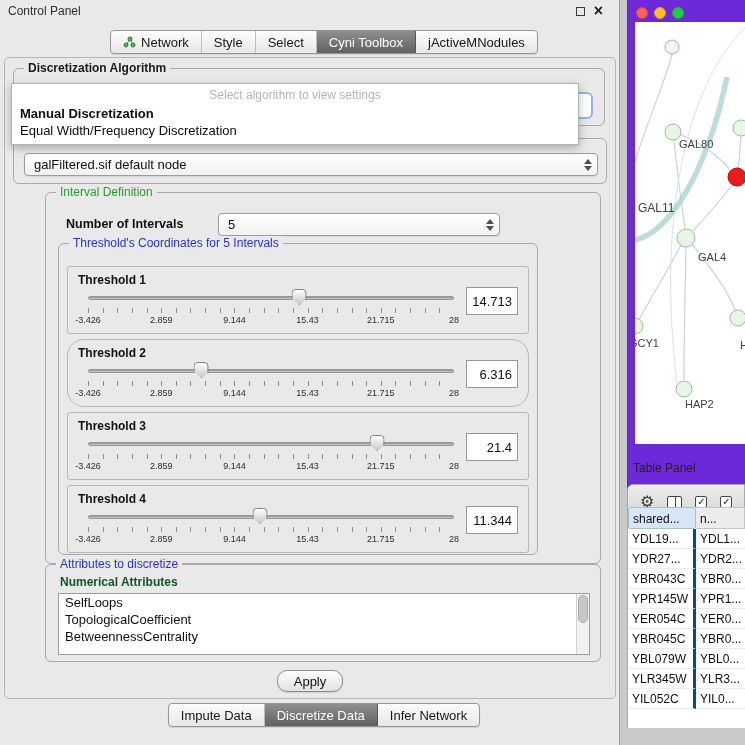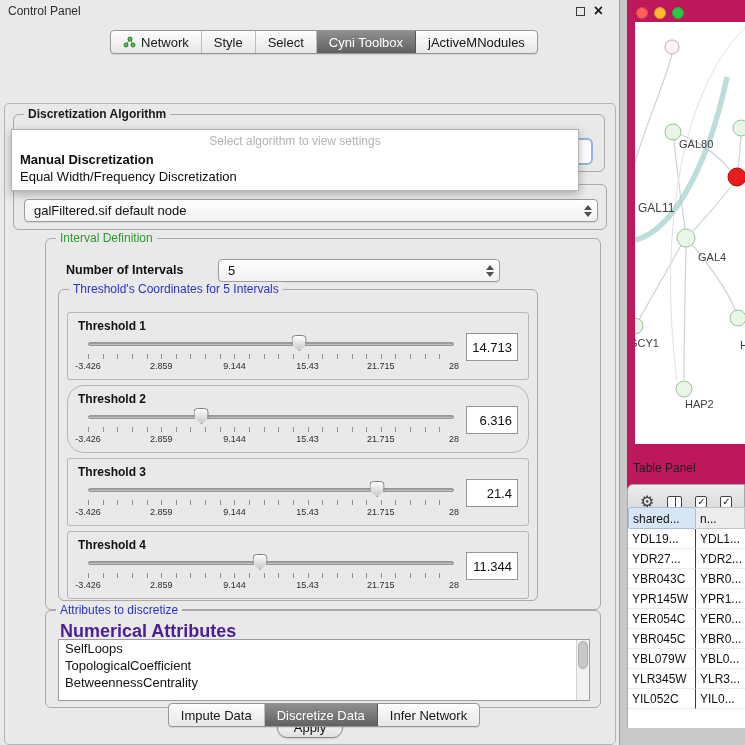--- a/index.html
+++ b/index.html
@@ -14,21 +14,21 @@
   .float-box{width:9px;height:9px;border:1.5px solid #3a3a3a;display:inline-block;}
   .close-x{font-size:16px;font-weight:bold;color:#1c1c1c;line-height:14px;}
 
   
   .tabbar{position:absolute;left:0;width:632px;display:flex;justify-content:center;margin-left:8px;}
   .segbar{display:flex;border:1px solid #969696;border-radius:4px;overflow:hidden;background:linear-gradient(#fdfdfd,#e7e7e7);height:24px;box-shadow:0 1px 1px rgba(0,0,0,.1);}
   .seg{display:flex;align-items:center;gap:5px;padding:0 12px;font-size:13px;color:#161616;border-right:1px solid #bdbdbd;}
   .seg:last-child{border-right:none;}
   .seg.active{background:linear-gradient(#8f8f8f,#616161);color:#fff;border-right-color:#575757;}
 
-  .main-panel{position:absolute;left:4px;top:57px;width:612px;height:642px;border:1px solid #b5b5b5;border-radius:5px;background:#e9e9e9;margin-top:46px;}
+  .main-panel{position:absolute;left:4px;top:57px;width:612px;height:642px;border:1px solid #b5b5b5;border-radius:5px;background:#e9e9e9;}
 
   
   .groupbox{position:absolute;border:1px solid #a9a9a9;border-radius:6px;}
   .legend{position:absolute;top:-8px;left:10px;background:#e9e9e9;padding:0 4px;font-size:12px;color:#1a1a1a;white-space:nowrap;}
   .legend.green{color:#2f9a2f;}
   .legend.blue{color:#2d31c8;}
   .legend.bold{font-weight:bold;}
 
   
   .combo{position:absolute;height:23px;background:linear-gradient(#ffffff,#f1f1f1);border:1px solid #9d9d9d;border-radius:4px;display:flex;align-items:center;padding:0 5px 0 9px;font-size:13px;color:#101010;box-shadow:0 1px 1px rgba(0,0,0,.08);}
@@ -55,47 +55,47 @@
   .th-label{position:absolute;left:10px;top:6px;font-size:12px;font-weight:bold;color:#101010;}
   .slider{position:absolute;left:20px;top:22px;width:366px;height:42px;}
   .track{position:absolute;left:0;right:0;top:7px;height:4px;background:#c4c4c4;border:1px solid #979797;border-radius:2px;box-shadow:inset 0 1px 1px rgba(0,0,0,.22);}
   .thumb{position:absolute;top:0;width:15px;height:16px;transform:translateX(-50%);background:linear-gradient(#fefefe,#c9c9c9);border:1px solid #838383;clip-path:polygon(0 0,100% 0,100% 62%,50% 100%,0 62%);border-radius:4px;}
   .ticks{position:absolute;left:0;right:0;top:19px;height:5px;background-image:repeating-linear-gradient(to right,#8e8e8e 0,#8e8e8e 1px,transparent 1px,transparent 14.64px);}
   .tick-labels{position:absolute;left:0;right:0;top:26px;height:11px;font-size:9px;color:#2c2c2c;}
   .tick-labels span{position:absolute;transform:translateX(-50%);white-space:nowrap;}
   .value-box{position:absolute;left:398px;top:20px;width:52px;height:28px;background:#fff;border:1px solid #979797;font-size:13px;color:#101010;display:flex;align-items:center;justify-content:flex-end;padding-right:5px;}
 
   .attrs-group{left:40px;top:506px;width:556px;height:98px;}
-  .attrs-subtitle{position:absolute;left:14px;top:10px;font-size:18px;font-weight:bold;color:#4c1d95;}
+  .attrs-subtitle{position:absolute;left:14px;top:10px;font-size:12px;font-weight:bold;color:#14532d;}
   .listbox{position:absolute;left:12px;top:28px;width:532px;height:62px;background:#fff;border:1px solid #9d9d9d;overflow:hidden;}
   .listbox .item{padding:0 6px;line-height:17px;font-size:13px;color:#101010;white-space:nowrap;}
   .vscroll{position:absolute;right:0;top:0;width:13px;height:100%;background:#f1f1f1;border-left:1px solid #d2d2d2;}
   .vthumb{position:absolute;left:1px;top:1px;width:10px;height:28px;background:#c7c7c7;border:1px solid #acacac;border-radius:5px;}
 
   .apply-btn{position:absolute;left:50%;transform:translateX(-50%);top:612px;width:66px;height:22px;border:1px solid #8d8d8d;border-radius:10px;background:linear-gradient(#ffffff,#e1e1e1);font-size:13px;color:#101010;display:flex;align-items:center;justify-content:center;box-shadow:0 1px 1px rgba(0,0,0,.12);}
 
   
-  .network-window{position:absolute;left:627px;top:0;width:118px;height:506px;background:#be185d;border-left:1px solid #31508a;}
+  .network-window{position:absolute;left:627px;top:0;width:118px;height:506px;background:#6d28d9;border-left:1px solid #31508a;}
   .traffic{position:absolute;left:8px;top:7px;display:flex;gap:6px;}
   .light{width:12px;height:12px;border-radius:50%;}
   .light.red{background:#ff6057;border:1px solid #d8463f;}
   .light.yellow{background:#ffbd2e;border:1px solid #d9a022;}
   .light.green{background:#28c940;border:1px solid #1daf32;}
   .net-canvas{position:absolute;left:7px;top:22px;width:111px;height:422px;background:#fff;overflow:hidden;}
 
   .table-panel-label{position:absolute;left:633px;top:461px;font-size:12px;color:#1e1e1e;}
   .table-toolbar{position:absolute;left:627px;top:484px;width:118px;height:36px;background:linear-gradient(#ececec,#d5d5d5);border:1px solid #a8a8a8;border-radius:6px 0 0 0;display:flex;align-items:center;gap:13px;padding-left:12px;}
   .gear{font-size:16px;color:#3c3c3c;line-height:1;}
   .cols-icon{width:15px;height:13px;border:1.5px solid #454545;border-radius:2px;position:relative;background:#fdfdfd;}
   .cols-icon::before{content:"";position:absolute;left:50%;top:0;bottom:0;width:1.5px;background:#454545;}
   .cb-icon{width:12px;height:12px;border:1.5px solid #454545;border-radius:2px;font-size:10px;line-height:9px;text-align:center;color:#222;background:#fdfdfd;}
 
   .data-table{position:absolute;left:627px;top:507px;width:118px;height:221px;background:#fff;border-left:1px solid #a8a8a8;font-size:12px;color:#101010;}
   .tr{display:flex;height:20px;line-height:20px;}
-  .tr .c1{width:68px;padding-left:4px;border-right:1px solid #0c4a6e;border-bottom:1px solid #ececec;white-space:nowrap;overflow:hidden;}
+  .tr .c1{width:68px;padding-left:4px;border-right:3px solid #0c4a6e;border-bottom:1px solid #ececec;white-space:nowrap;overflow:hidden;}
   .tr .c2{flex:1;padding-left:4px;border-bottom:1px solid #ececec;white-space:nowrap;overflow:hidden;}
   .tr.head{height:22px;line-height:22px;}
   .tr.head .c1{background:#d6e6f5;border:1px solid #a6bfd6;border-radius:2px;}
   .tr.head .c2{background:#ececec;border:1px solid #c4c4c4;border-left:none;}
 
   svg text{font-family:"Liberation Sans",sans-serif;}
 </style>
 </head>
 <body>
 

